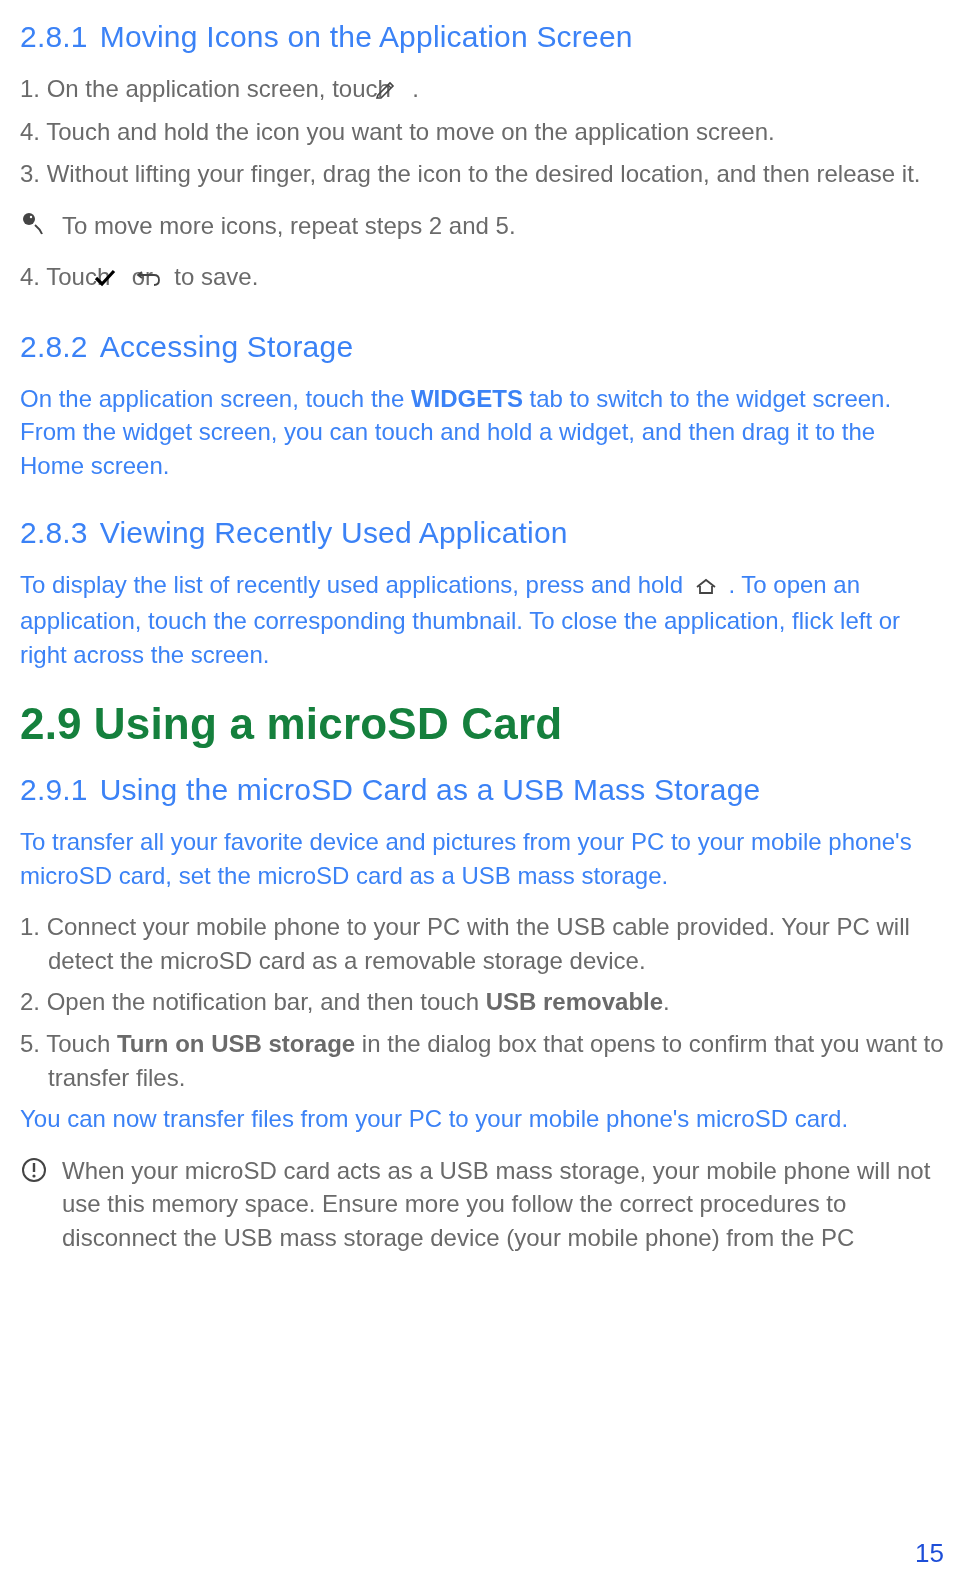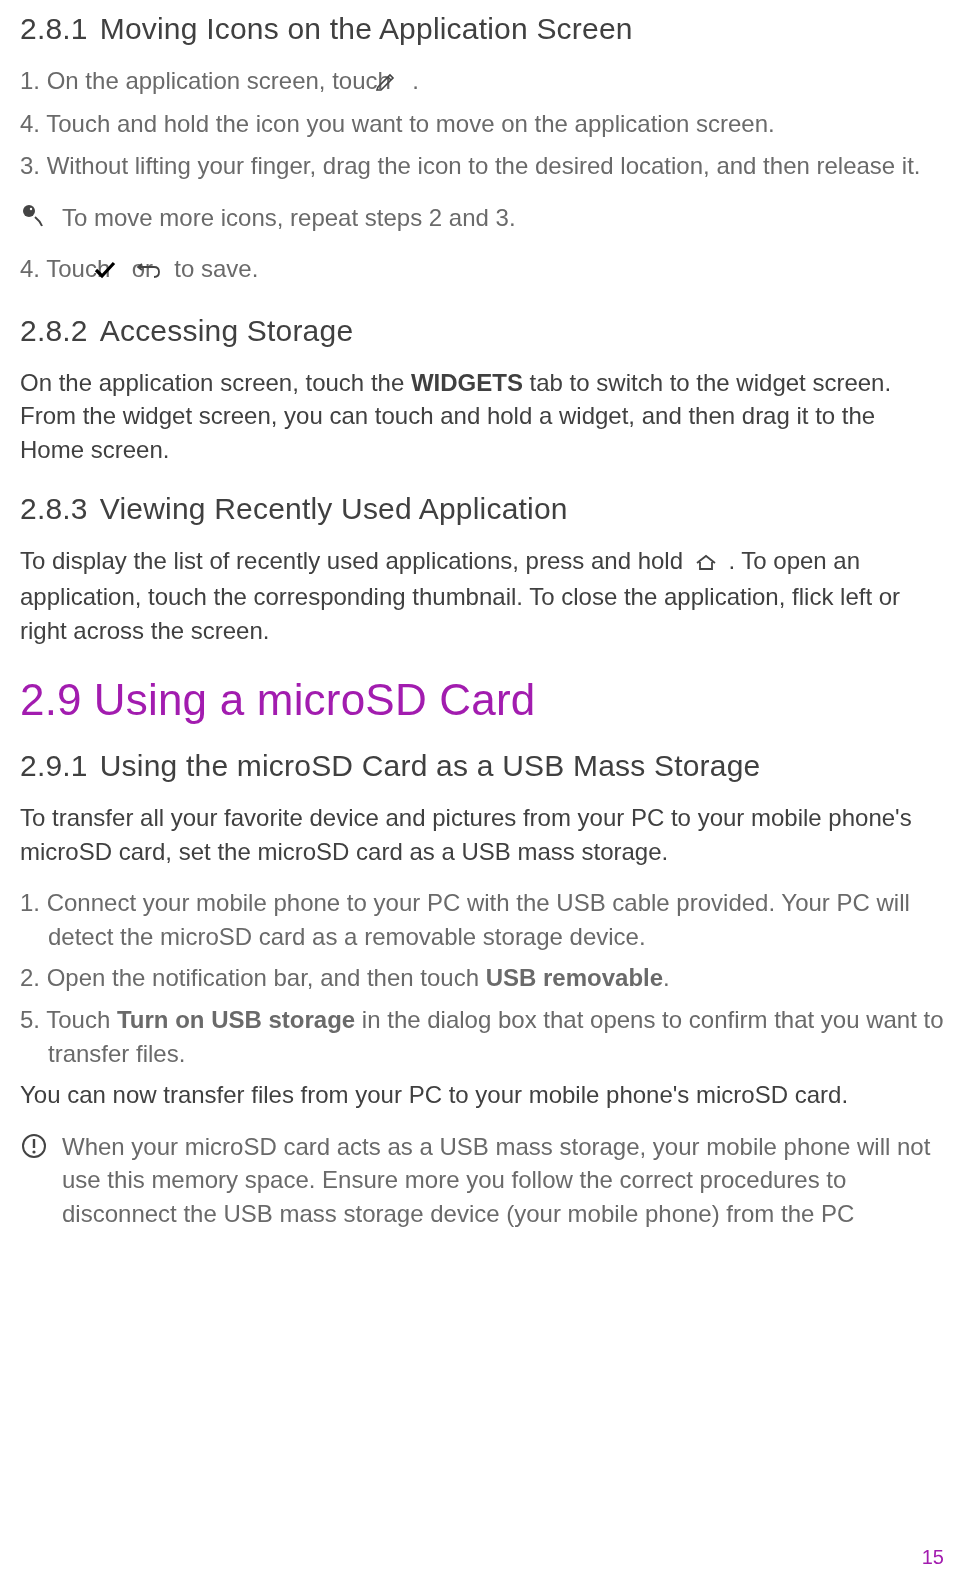--- a/index.html
+++ b/index.html
@@ -12,41 +12,43 @@
       color: #6a6a6a;
       background: #ffffff;
       width: 964px;
       height: 1589px;
       padding: 12px 20px 20px 20px;
       position: relative;
       font-stretch: condensed;
     }
     .h3 {
       font-size: 30px;
-      color: #404040;
+      color: #3b82f6;
+      margin-top: 8px;
       margin-bottom: 18px;
       letter-spacing: 0.2px;
     }
     .h3 .num {
       margin-right: 12px;
     }
     .h2 {
       font-size: 44px;
-      color: #a21caf;
+      color: #15803d;
       margin-top: 28px;
       margin-bottom: 24px;
       letter-spacing: 0.2px;
+      font-weight: bold;
     }
     .h2 .num {
       margin-right: 12px;
     }
     .body-text {
       font-size: 24px;
       line-height: 1.4;
-      color: #404040;
+      color: #3b82f6;
       margin-bottom: 8px;
     }
     .step {
       font-size: 24px;
       line-height: 1.4;
       color: #6a6a6a;
       margin-bottom: 8px;
       padding-left: 28px;
       text-indent: -28px;
     }
@@ -72,22 +74,22 @@
       vertical-align: middle;
       margin: 0 4px;
     }
     .bold {
       font-weight: bold;
     }
     .page-number {
       position: absolute;
       bottom: 20px;
       right: 20px;
-      font-size: 20px;
-      color: #a21caf;
+      font-size: 26px;
+      color: #1d4ed8;
     }
     .section-spacer {
       height: 18px;
     }
   </style>
 </head>
 <body>
 
 <div class="h3">
   <span class="num">2.8.1</span><span>Moving Icons on the Application Screen</span>
@@ -111,21 +113,21 @@
 </div>
 
 <div class="note-row">
   <span class="note-icon">
     <svg width="28" height="26" viewBox="0 0 28 26">
       <circle cx="9" cy="8" r="6" fill="#444"></circle>
       <circle cx="11" cy="6" r="1.2" fill="#fff"></circle>
       <path d="M15 14 Q20 18 22 23" stroke="#444" stroke-width="2" fill="none"></path>
     </svg>
   </span>
-  <div class="note-text">To move more icons, repeat steps 2 and 3.</div>
+  <div class="note-text">To move more icons, repeat steps 2 and 5.</div>
 </div>
 
 <div class="step">
   <span>4. Touch </span><span class="inline-icon">
     <svg width="24" height="20" viewBox="0 0 24 20">
       <path d="M3 11 L9 17 L21 4" fill="none" stroke="#000" stroke-width="3.2"></path>
     </svg>
   </span><span> or </span><span class="inline-icon">
     <svg width="26" height="18" viewBox="0 0 26 18">
       <path d="M6 9 L2 6 L6 3 M2 6 L18 6 Q23 6 23 11 Q23 16 18 16" fill="none" stroke="#444" stroke-width="1.8"></path>

